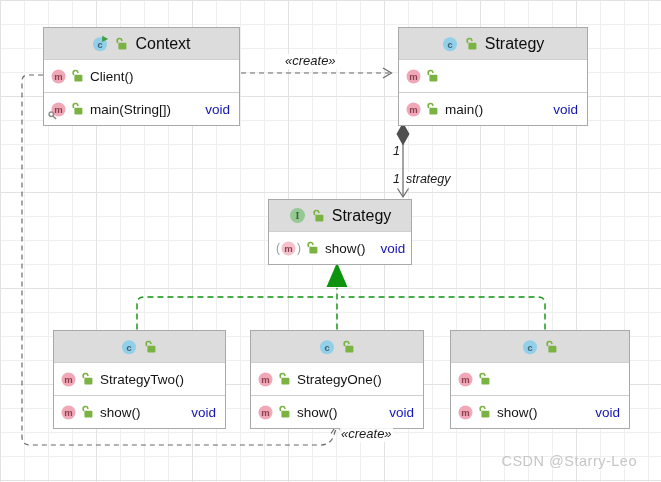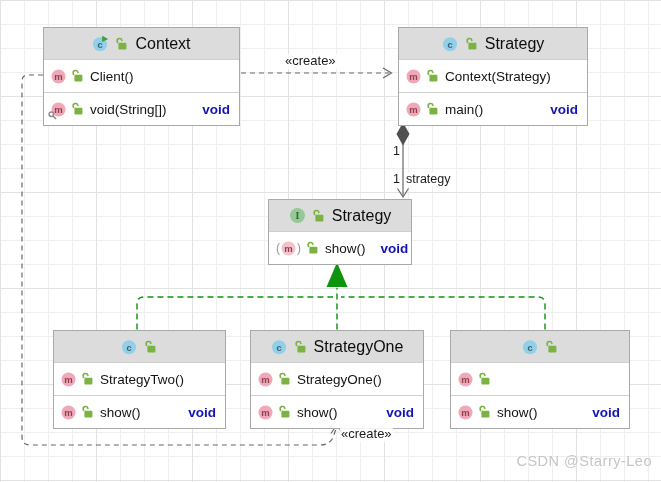--- a/index.html
+++ b/index.html
@@ -27,29 +27,29 @@
   .uml-row{
     height:32px;display:flex;align-items:center;gap:5px;
     padding:0 9px 0 7px;border-top:1px solid #cfcfcf;
     font-size:13.5px;color:#141414;background:#fff;
   }
   .uml-row:first-of-type{border-top:1px solid #a9a9a9;}
   .micon-wrap{position:relative;display:flex;align-items:center;gap:1px;flex:0 0 auto;}
   .paren{color:#9a9a9a;font-size:12px;line-height:1;}
   .entry-ic{position:absolute;left:-3px;bottom:-3px;}
   .mlabel{white-space:nowrap;text-align:center;}
-  .mret{margin-left:auto;font-weight:bold;color:#1414b4;padding-left:10px;}
+  .mret{margin-left:auto;font-weight:normal;color:#1414b4;padding-left:10px;}
   .icn{display:inline-flex;flex:0 0 auto;align-items:center;}
   .elabel{
     position:absolute;z-index:3;font-size:13px;color:#1a1a1a;white-space:nowrap;
-    background:rgba(255,255,255,0.85);padding:0 1px;line-height:1.15;
+    background:rgba(255,255,255,0.85);padding:0 1px;line-height:1.15;font-style:italic;
   }
   .elabel.small{font-size:12.5px;}
   .watermark{
-    position:absolute;z-index:3;right:9px;top:453px;
+    position:absolute;z-index:3;right:24px;top:453px;
     font-size:14.5px;color:#c6c6c6;letter-spacing:0.5px;
   }
 </style>
 </head>
 <body>
 
 <div class="canvas">
 
   <svg class="edges" width="661" height="482">
 
@@ -126,21 +126,21 @@
                 <path d="M5 5 L8 8" stroke="#8d8d8d" stroke-width="1.7"></path>
               </svg>
             </span>
           </span>
           <span class="icn">
             <svg width="14" height="14" viewBox="0 0 14 14">
               <path d="M2.2 5.6 V3.9 a2.4 2.4 0 0 1 4.8 0 V4.6" fill="none" stroke="#7bb342" stroke-width="1.6" transform="rotate(-14 4.6 4)"></path>
               <rect x="3.4" y="5.8" width="8" height="6.6" rx="1" fill="#7bb342"></rect>
             </svg>
           </span>
-          <span class="mlabel">void(String[])</span>
+          <span class="mlabel">main(String[])</span>
           <span class="mret">void</span>
         </div>
       </div>
       <div class="uml-box" style="left: 398px; top: 27px; width: 190px;">
         <div class="uml-header">
           <span class="icn">
             <svg width="17" height="17" viewBox="0 0 17 17">
               <circle cx="8" cy="9.2" r="7" fill="#92cfe8"></circle>
               <text x="8" y="12.6" text-anchor="middle" font-size="9.5" font-weight="bold" fill="#3c6274" font-family="Liberation Mono, monospace">c</text>
             </svg>
@@ -161,21 +161,20 @@
                 <text x="7.5" y="10.8" text-anchor="middle" font-size="9.5" font-weight="bold" fill="#8c4150" font-family="Liberation Sans, sans-serif">m</text>
               </svg>
             </span>
           </span>
           <span class="icn">
             <svg width="14" height="14" viewBox="0 0 14 14">
               <path d="M2.2 5.6 V3.9 a2.4 2.4 0 0 1 4.8 0 V4.6" fill="none" stroke="#7bb342" stroke-width="1.6" transform="rotate(-14 4.6 4)"></path>
               <rect x="3.4" y="5.8" width="8" height="6.6" rx="1" fill="#7bb342"></rect>
             </svg>
           </span>
-          <span class="mlabel">Context(Strategy)</span>
         </div>
         <div class="uml-row">
           <span class="micon-wrap">
             <span class="icn">
               <svg width="15" height="15" viewBox="0 0 15 15">
                 <circle cx="7.5" cy="7.5" r="7" fill="#f0a8b8"></circle>
                 <text x="7.5" y="10.8" text-anchor="middle" font-size="9.5" font-weight="bold" fill="#8c4150" font-family="Liberation Sans, sans-serif">m</text>
               </svg>
             </span>
           </span>
@@ -284,21 +283,20 @@
               <circle cx="8" cy="9.2" r="7" fill="#92cfe8"></circle>
               <text x="8" y="12.6" text-anchor="middle" font-size="9.5" font-weight="bold" fill="#3c6274" font-family="Liberation Mono, monospace">c</text>
             </svg>
           </span>
           <span class="icn">
             <svg width="14" height="14" viewBox="0 0 14 14">
               <path d="M2.2 5.6 V3.9 a2.4 2.4 0 0 1 4.8 0 V4.6" fill="none" stroke="#7bb342" stroke-width="1.6" transform="rotate(-14 4.6 4)"></path>
               <rect x="3.4" y="5.8" width="8" height="6.6" rx="1" fill="#7bb342"></rect>
             </svg>
           </span>
-          <span>StrategyOne</span>
         </div>
         <div class="uml-row">
           <span class="micon-wrap">
             <span class="icn">
               <svg width="15" height="15" viewBox="0 0 15 15">
                 <circle cx="7.5" cy="7.5" r="7" fill="#f0a8b8"></circle>
                 <text x="7.5" y="10.8" text-anchor="middle" font-size="9.5" font-weight="bold" fill="#8c4150" font-family="Liberation Sans, sans-serif">m</text>
               </svg>
             </span>
           </span>

